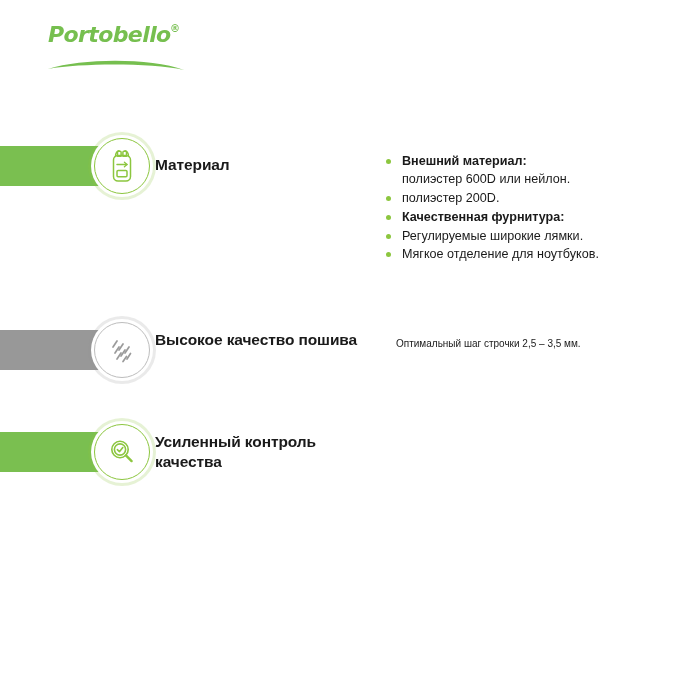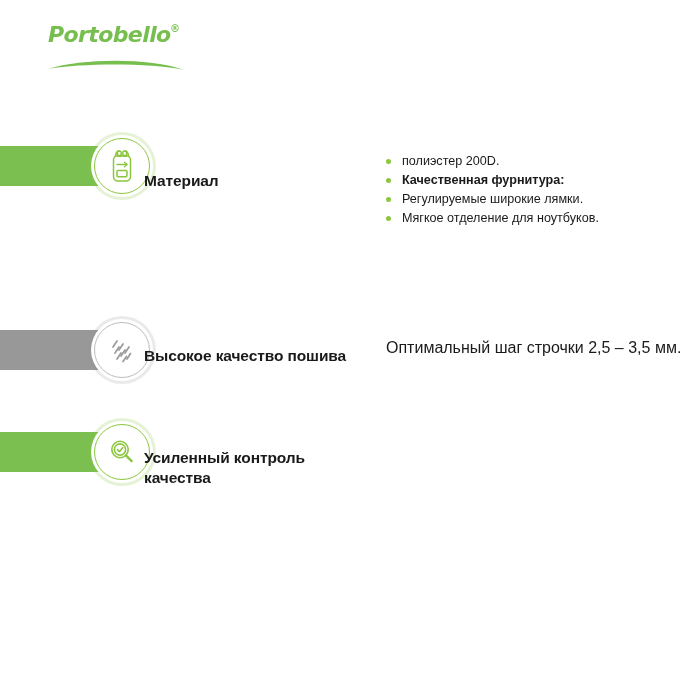--- a/index.html
+++ b/index.html
@@ -101,28 +101,27 @@
     box-sizing: border-box;
     display: flex;
     align-items: center;
     justify-content: center;
   }
   .circle.green { border: 1.6px solid #8cc63f; }
   .circle.gray  { border: 1.6px solid #bdbdbd; }
 
   .row-label {
     position: absolute;
-    left: 144px;
+    left: 155px;
     font-size: 15.5px;
     font-weight: bold;
     line-height: 1.32;
     color: #1a1a1a;
     letter-spacing: -0.1px;
     width: 210px;
-    margin-top: 16px;
   }
 
   
   .bullets {
     position: absolute;
     left: 386px; top: 153px;
     width: 290px;
   }
   .bullet-item {
     position: relative;
@@ -140,23 +139,23 @@
     background: #8cc63f;
   }
   .bullet-strong {
     font-weight: bold;
     display: block;
   }
   .bullet-sub { display: block; }
 
   .note {
     position: absolute;
-    left: 386px; top: 337px;
+    left: 396px; top: 337px;
     width: 300px;
-    font-size: 16px;
+    font-size: 10px;
     line-height: 1.4;
     color: #1a1a1a;
   }
 </style>
 </head>
 <body>
 
 <div class="header">
 
   <div class="logo">
@@ -223,20 +222,25 @@
           <path d="M19.9 19.4 L25.6 25.1" stroke-width="2.4"></path>
         </g>
       </svg>
     </div>
   </div>
   <div class="row-label" style="top:0px;">Усиленный контроль качества</div>
 </div>
 
 <div class="bullets">
 
+  <div class="bullet-item">
+    <span class="dot"></span>
+    <span class="bullet-strong">Внешний материал:</span>
+    <span class="bullet-sub">полиэстер 600D или нейлон.</span>
+  </div>
 
   <div class="bullet-item">
     <span class="dot"></span>
     <span class="bullet-sub">полиэстер 200D.</span>
   </div>
 
   <div class="bullet-item">
     <span class="dot"></span>
     <span class="bullet-strong">Качественная фурнитура:</span>
   </div>

